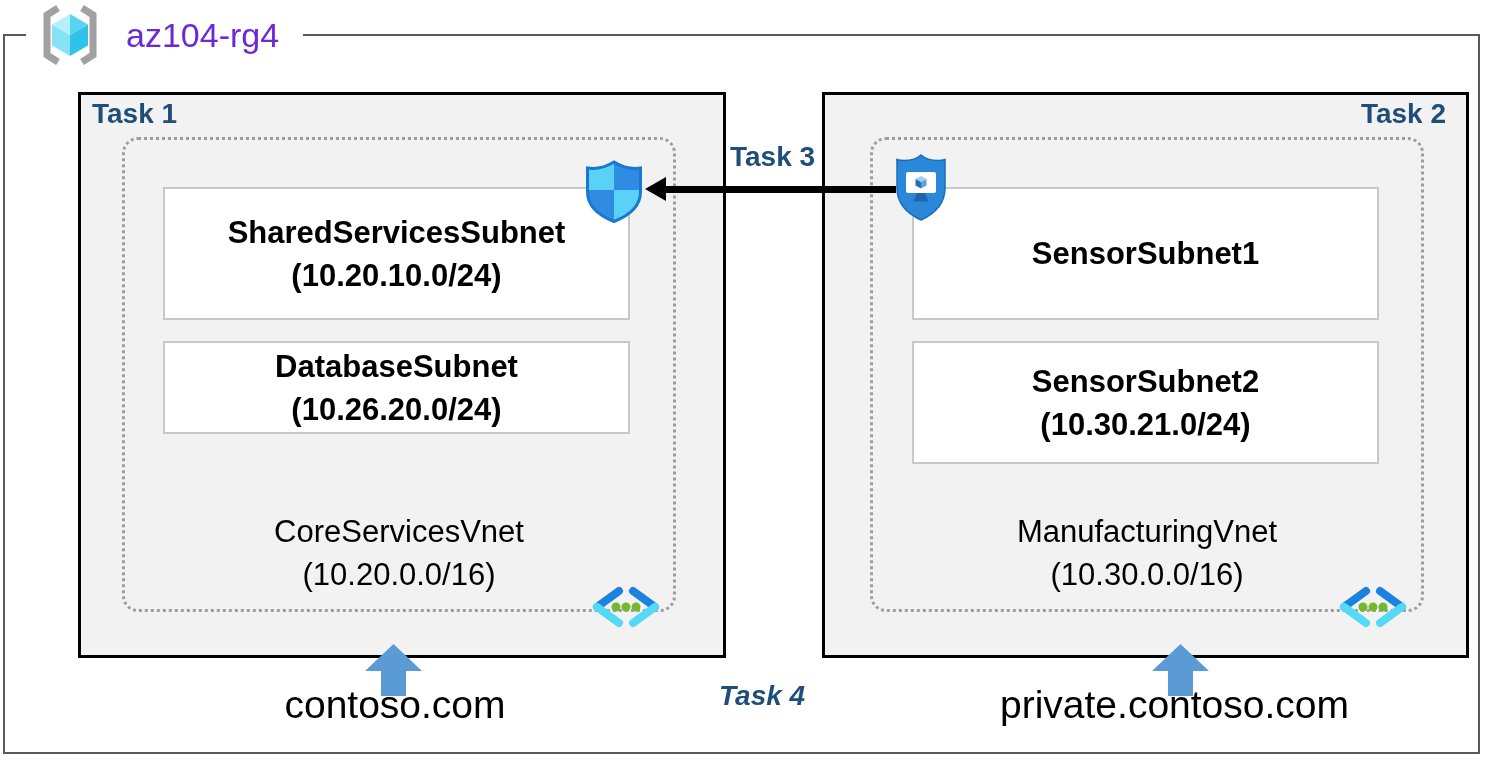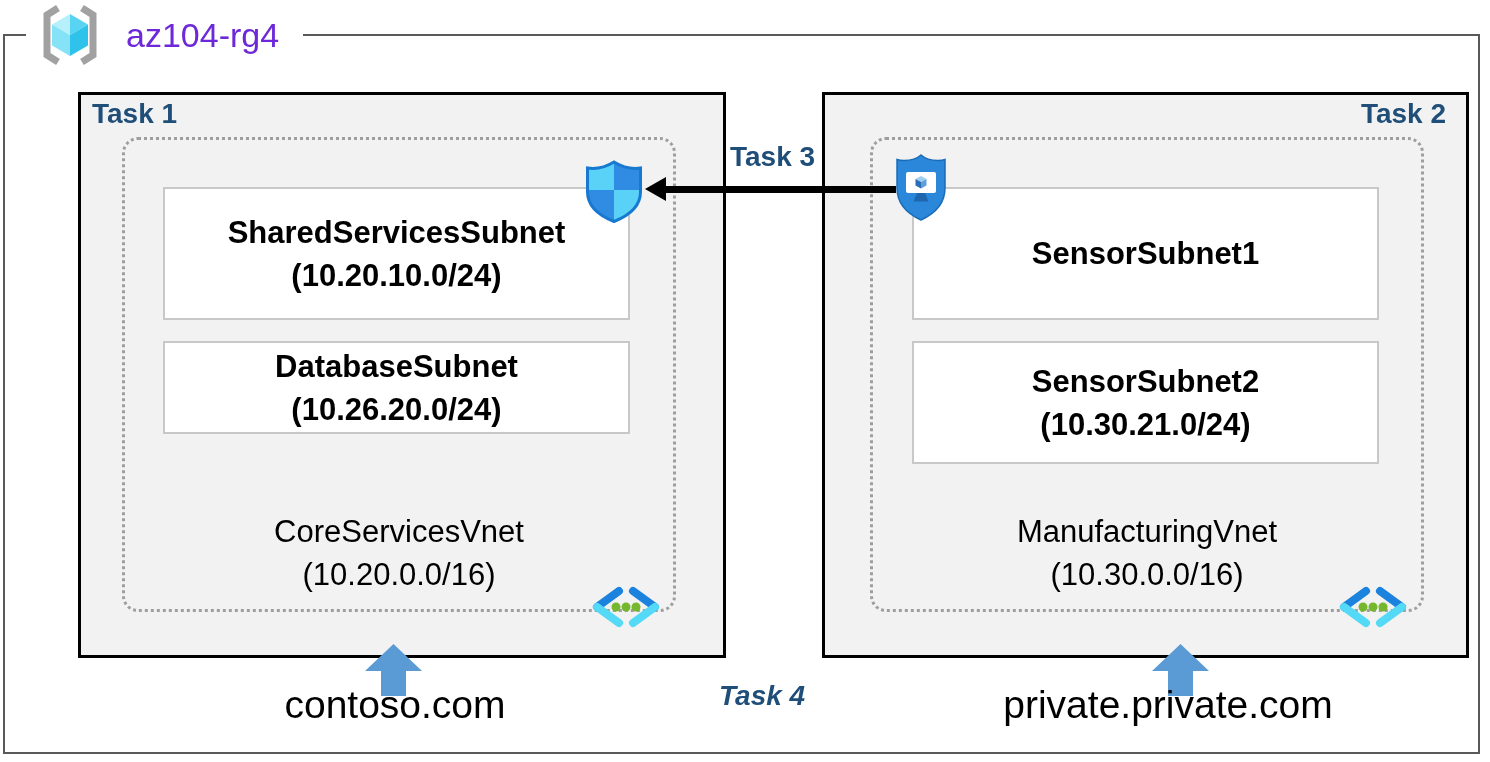--- a/index.html
+++ b/index.html
@@ -175,15 +175,15 @@
 
   <svg class="up-arrow left" width="57" height="52" viewBox="0 0 57 52">
     <polygon points="28.5,0 57,27 41,27 41,52 16,52 16,27 0,27" fill="#5b9bd5"></polygon>
   </svg>
   <svg class="up-arrow right" width="57" height="52" viewBox="0 0 57 52">
     <polygon points="28.5,0 57,27 41,27 41,52 16,52 16,27 0,27" fill="#5b9bd5"></polygon>
   </svg>
 
   <div class="dns-label left">contoso.com</div>
   <div class="task-label bottom">Task 4</div>
-  <div class="dns-label right">private.private.com</div>
+  <div class="dns-label right">private.contoso.com</div>
 
 </div>
 
 </body></html>

